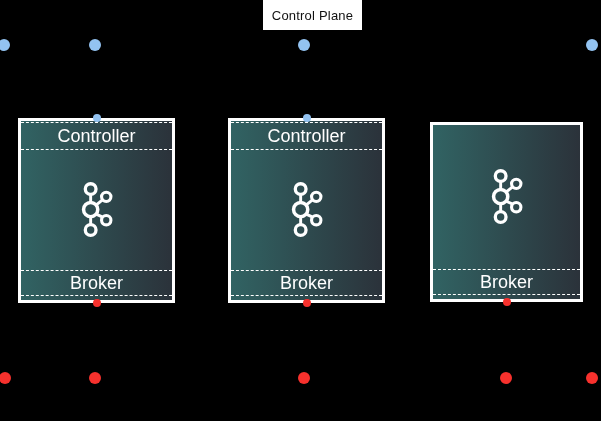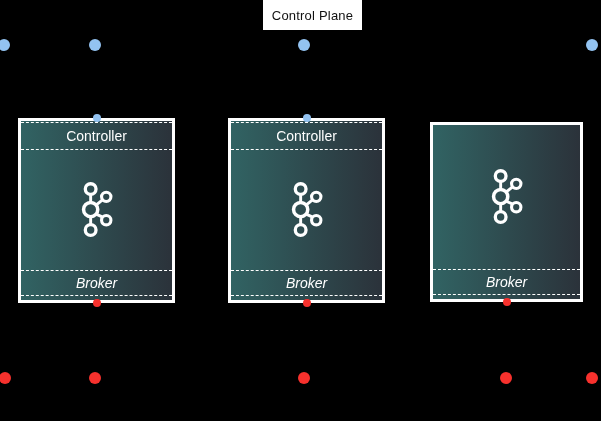--- a/index.html
+++ b/index.html
@@ -27,26 +27,26 @@
     border:3px solid var(--node-border,#fff);
     background:linear-gradient(90deg, var(--node-gradient-left,#316363), var(--node-gradient-right,#2b323a));
     display:flex; flex-direction:column;
   }
   .node1 { left:18px;  top:118px; width:157px; height:185px; }
   .node2 { left:228px; top:118px; width:157px; height:185px; }
   .node3 { left:430px; top:122px; width:153px; height:180px; }
 
   .section {
     border-top:1px dashed #fff; border-bottom:1px dashed #fff;
-    color:var(--node-text,#fff); font-size:14px;
+    color:var(--node-text,#fff); font-size:18px;
     display:flex; align-items:center; justify-content:center;
     flex:0 0 auto;
   }
   .section.controller { height:26px; margin-top:1px; }
-  .section.broker     { height:24px; margin-bottom:4px;font-style:italic; }
+  .section.broker     { height:24px; margin-bottom:4px; }
   .node-middle { flex:1 1 auto; display:flex; align-items:center; justify-content:center; }
 
   .node .dot.attach-top    { left:50%; top:-7px;    transform:translateX(-50%); }
   .node .dot.attach-bottom { left:50%; bottom:-7px; transform:translateX(-50%); }
 
   svg.kafka { display:block; }
   svg.kafka .stroke { stroke:#fff; fill:none; }
 </style>
 </head>
 <body>

